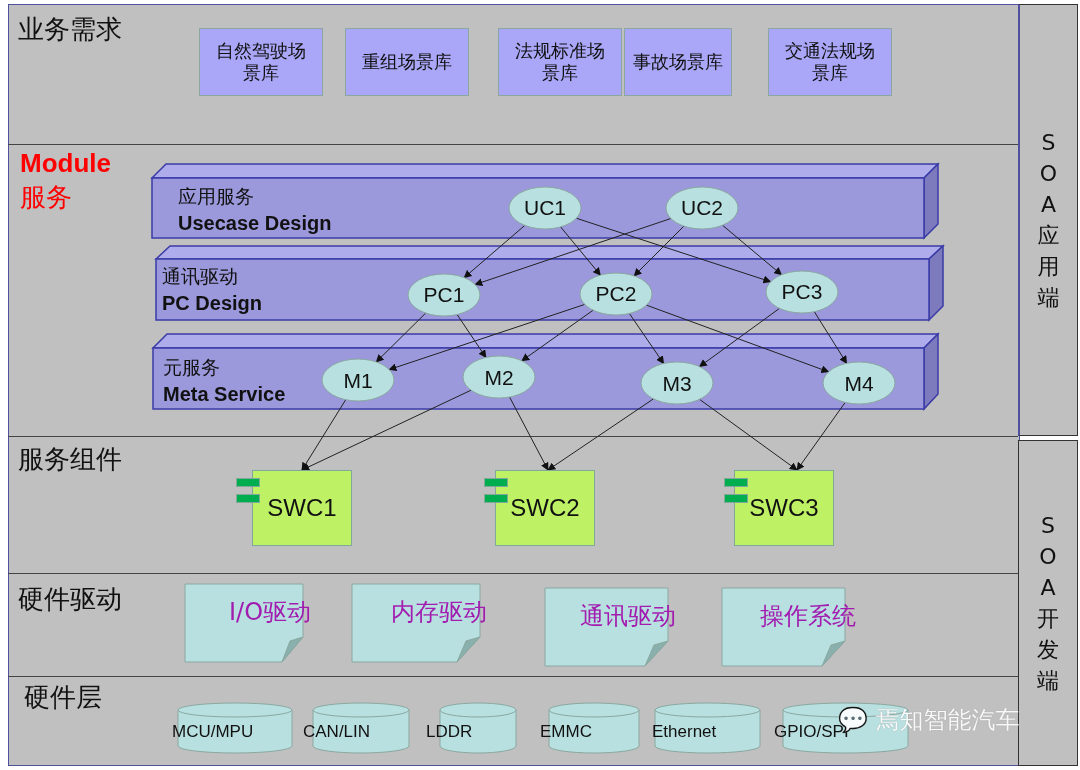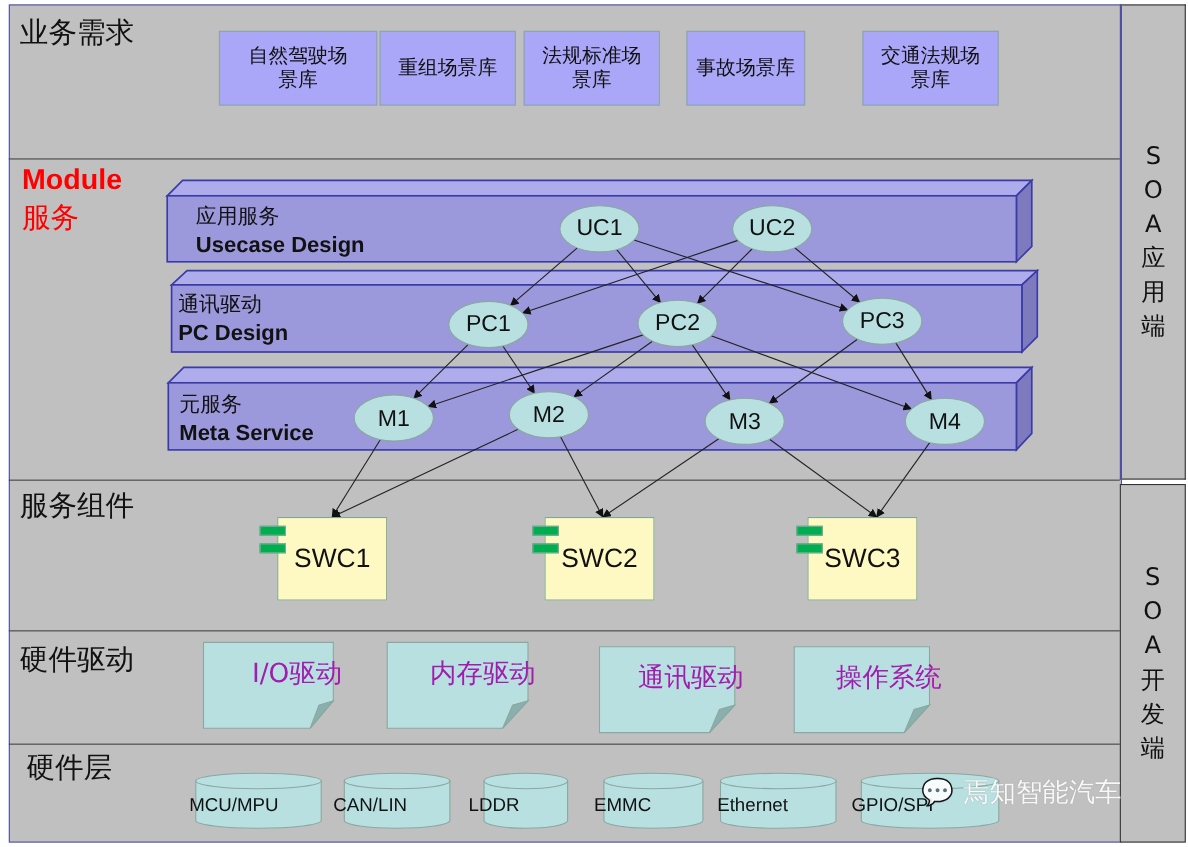--- a/index.html
+++ b/index.html
@@ -14,21 +14,21 @@
   .side-top { left:1018px; top:4px; width:60px; height:432px; border-left:2px solid #5050a0; }
   .side-bottom { left:1018px; top:440px; width:60px; height:326px; }
   .side-panel span { display:block; text-align:center; font-family:"DejaVu Sans", sans-serif; }
   .hline { position:absolute; left:8px; width:1010px; height:0; border-top:1px solid #444; }
   .layer-label { position:absolute; font-size:26px; color:#111; font-family:"DejaVu Sans", sans-serif; }
   .module-title { position:absolute; left:20px; top:148px; font-size:26px; font-weight:bold; color:#ff0000; }
   .module-sub { position:absolute; left:20px; top:180px; font-size:26px; color:#ff0000; font-family:"DejaVu Sans", sans-serif; }
   .scene-box { position:absolute; top:28px; height:68px; background:#aaa6f8; border:1px solid #8aa8a0;
                box-sizing:border-box; display:flex; align-items:center; justify-content:center;
                text-align:center; font-family:"DejaVu Serif", serif; font-size:18px; color:#111; line-height:22px; padding:0 4px; }
-  .swc { position:absolute; top:470px; width:100px; height:76px; background:#fef9c3; border:1px solid #7fa89a;
+  .swc { position:absolute; top:470px; width:100px; height:76px; background:#bef264; border:1px solid #7fa89a;
          box-sizing:border-box; display:flex; align-items:center; justify-content:center; font-size:24px; color:#111; }
   .swc-tab { position:absolute; width:24px; height:9px; background:#00ae4f; border:1px solid #7fa89a; box-sizing:border-box; }
   .note-text { position:absolute; font-size:24px; color:#a21caf; font-family:"DejaVu Sans", sans-serif;margin-left:24px; }
   .cyl-text { position:absolute; top:722px; font-size:17px; color:#111; text-align:left; }
   .svg-layer { position:absolute; left:0; top:0; }
   .bar-text-cn { position:absolute; font-size:19px; color:#111; font-family:"DejaVu Sans", sans-serif; }
   .bar-text-en { position:absolute; font-size:20px; font-weight:bold; color:#111; }
   .node-text { position:absolute; font-size:21px; color:#111; text-align:center; width:80px; }
   .watermark { position:absolute; left:838px; top:704px; font-size:24px; color:#ffffff; opacity:0.9;
                font-family:"DejaVu Sans", sans-serif; text-shadow:0 0 1px #888; }
@@ -61,33 +61,33 @@
   <div class="hline" style="top:573px;"></div>
   <div class="hline" style="top:676px;"></div>
 
   <div class="layer-label" style="left:18px; top:12px;">业务需求</div>
   <div class="module-title">Module</div>
   <div class="module-sub">服务</div>
   <div class="layer-label" style="left:18px; top:442px;">服务组件</div>
   <div class="layer-label" style="left:18px; top:582px;">硬件驱动</div>
   <div class="layer-label" style="left:24px; top:680px;">硬件层</div>
 
-  <div class="scene-box" style="left:199px; width:144px;">
+  <div class="scene-box" style="left:199px; width:124px;">
     <div><span>自然驾驶场</span><br><span>景库</span></div>
   </div>
   <div class="scene-box" style="left:345px; width:124px;">
     <div><span>重组场景库</span></div>
   </div>
-  <div class="scene-box" style="left:476px; width:124px;">
+  <div class="scene-box" style="left:498px; width:124px;">
     <div><span>法规标准场</span><br><span>景库</span></div>
   </div>
   <div class="scene-box" style="left:624px; width:108px;">
     <div><span>事故场景库</span></div>
   </div>
-  <div class="scene-box" style="left:768px; width:124px;margin-left:16px;">
+  <div class="scene-box" style="left:768px; width:124px;">
     <div><span>交通法规场</span><br><span>景库</span></div>
   </div>
 
   <svg class="svg-layer" width="1080" height="770">
     <defs>
       <marker id="arrow" viewBox="0 0 10 10" refX="9" refY="5" markerWidth="8" markerHeight="8" orient="auto-start-reverse">
         <path d="M0,0 L10,5 L0,10 z" fill="#111"></path>
       </marker>
     </defs>
 

